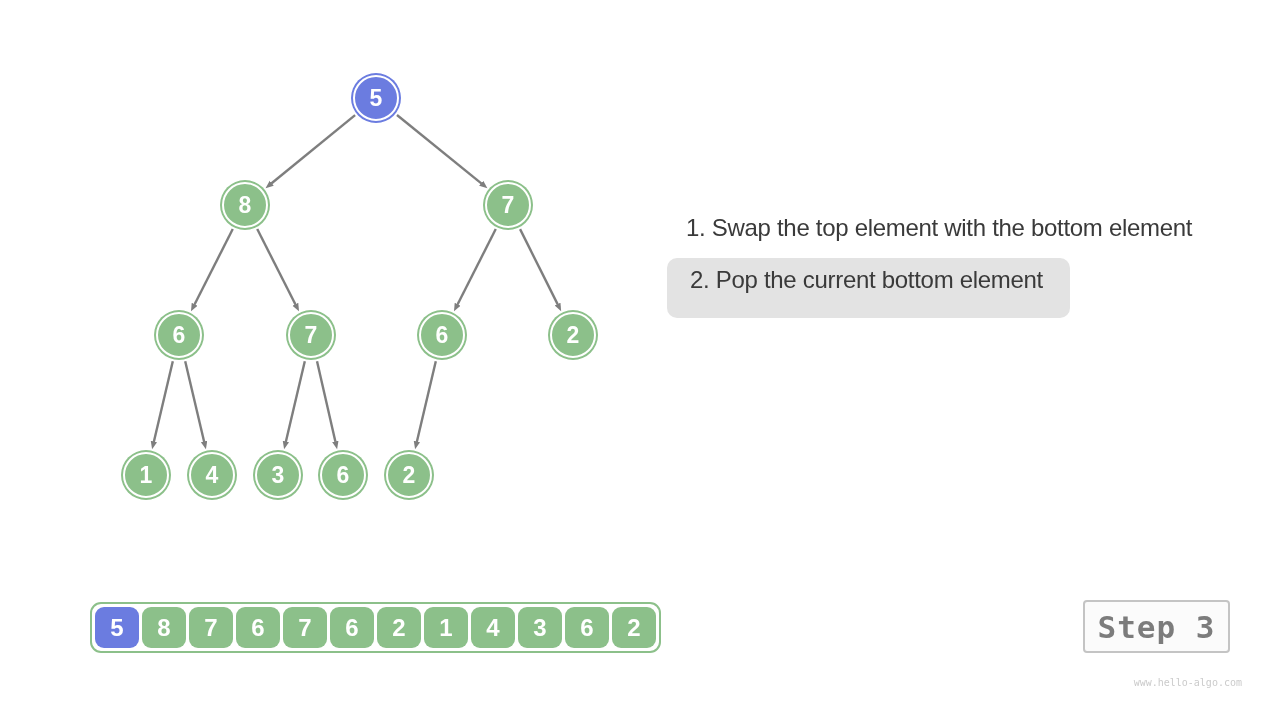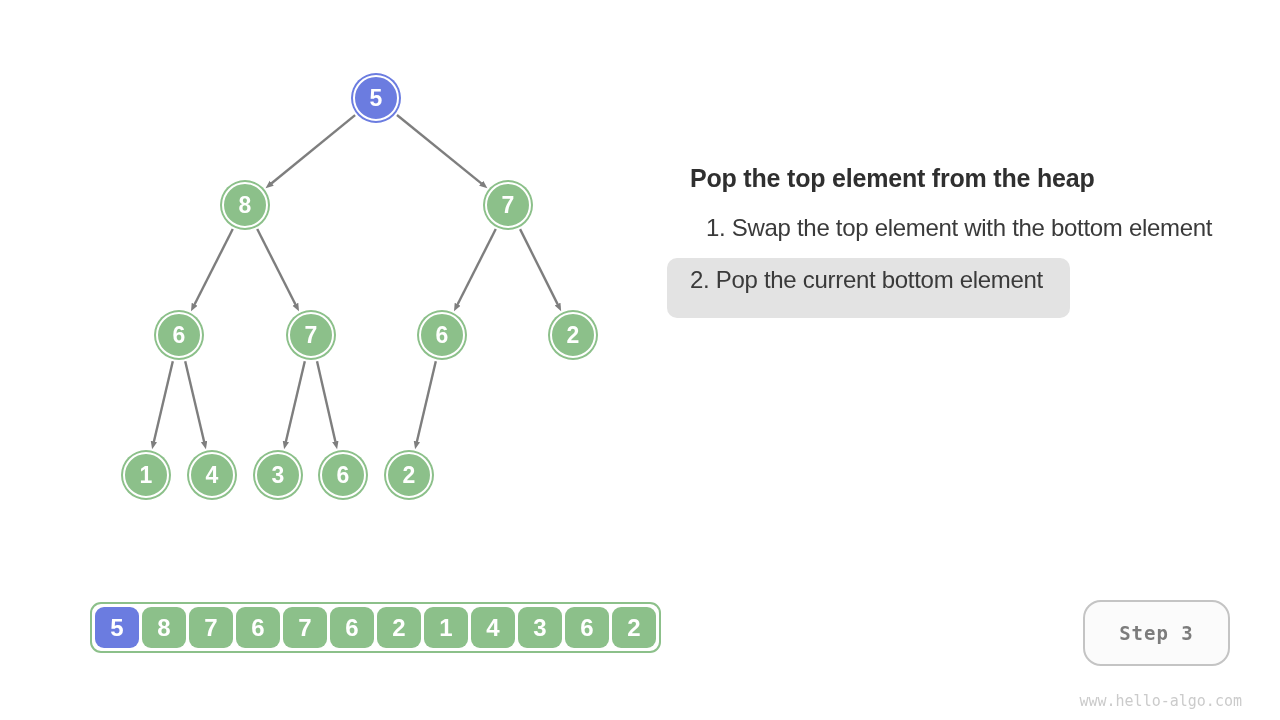--- a/index.html
+++ b/index.html
@@ -45,21 +45,21 @@
     position: absolute;
     left: 690px; top: 164px;
     font-size: 25px;
     font-weight: bold;
     color: #2f2f2f;
     letter-spacing: -0.2px;
     white-space: nowrap;
   }
   .insn-item-1 {
     position: absolute;
-    left: 706px; top: 214px;
+    left: 686px; top: 214px;
     font-size: 24px;
     color: #3a3a3a;
     letter-spacing: -0.3px;
     white-space: nowrap;
   }
   .insn-item-2 {
     position: absolute;
     left: 667px; top: 258px;
     height: 44px;
     line-height: 44px;
@@ -93,39 +93,39 @@
     font-size: 24px;
     font-weight: bold;
   }
   .array-cell.green { background: var(--green); }
   .array-cell.blue  { background: var(--blue); }
 
   
   .step-box {
     position: absolute;
     left: 1083px; top: 600px;
-    width: 147px; height: 66px;
+    width: 147px; height: 53px;
     box-sizing: border-box;
     background: #fbfbfb;
     border: 2px solid #c4c4c4;
-    border-radius: 18px;
+    border-radius: 4px;
     display: flex;
     align-items: center;
     justify-content: center;
     font-family: "DejaVu Sans Mono", monospace;
-    font-size: 19px;
+    font-size: 31px;
     font-weight: bold;
     color: #7c7c7c;
     letter-spacing: 1px;
   }
   .watermark {
     position: absolute;
-    right: 38px; top: 692px;
+    right: 38px; top: 677px;
     font-family: "DejaVu Sans Mono", monospace;
-    font-size: 15px;
+    font-size: 10px;
     color: #cbcbcb;
   }
 </style>
 </head>
 <body>
 
 <div class="stage">
 
   <svg id="edges-svg">
     <defs>
@@ -156,21 +156,20 @@
       <div class="tree-node green" style="left: 311px; top: 335px;">7</div>
       <div class="tree-node green" style="left: 442px; top: 335px;">6</div>
       <div class="tree-node green" style="left: 573px; top: 335px;">2</div>
       <div class="tree-node green" style="left: 146px; top: 475px;">1</div>
       <div class="tree-node green" style="left: 212px; top: 475px;">4</div>
       <div class="tree-node green" style="left: 278px; top: 475px;">3</div>
       <div class="tree-node green" style="left: 343px; top: 475px;">6</div>
       <div class="tree-node green" style="left: 409px; top: 475px;">2</div>
     </div>
 
-  <div class="insn-title">Pop the top element from the heap</div>
   <div class="insn-item-1">1. Swap the top element with the bottom element</div>
   <div class="insn-item-2">2. Pop the current bottom element</div>
 
   <div class="heap-array" id="heap-array">
       <div class="array-cell blue">5</div>
       <div class="array-cell green">8</div>
       <div class="array-cell green">7</div>
       <div class="array-cell green">6</div>
       <div class="array-cell green">7</div>
       <div class="array-cell green">6</div>

